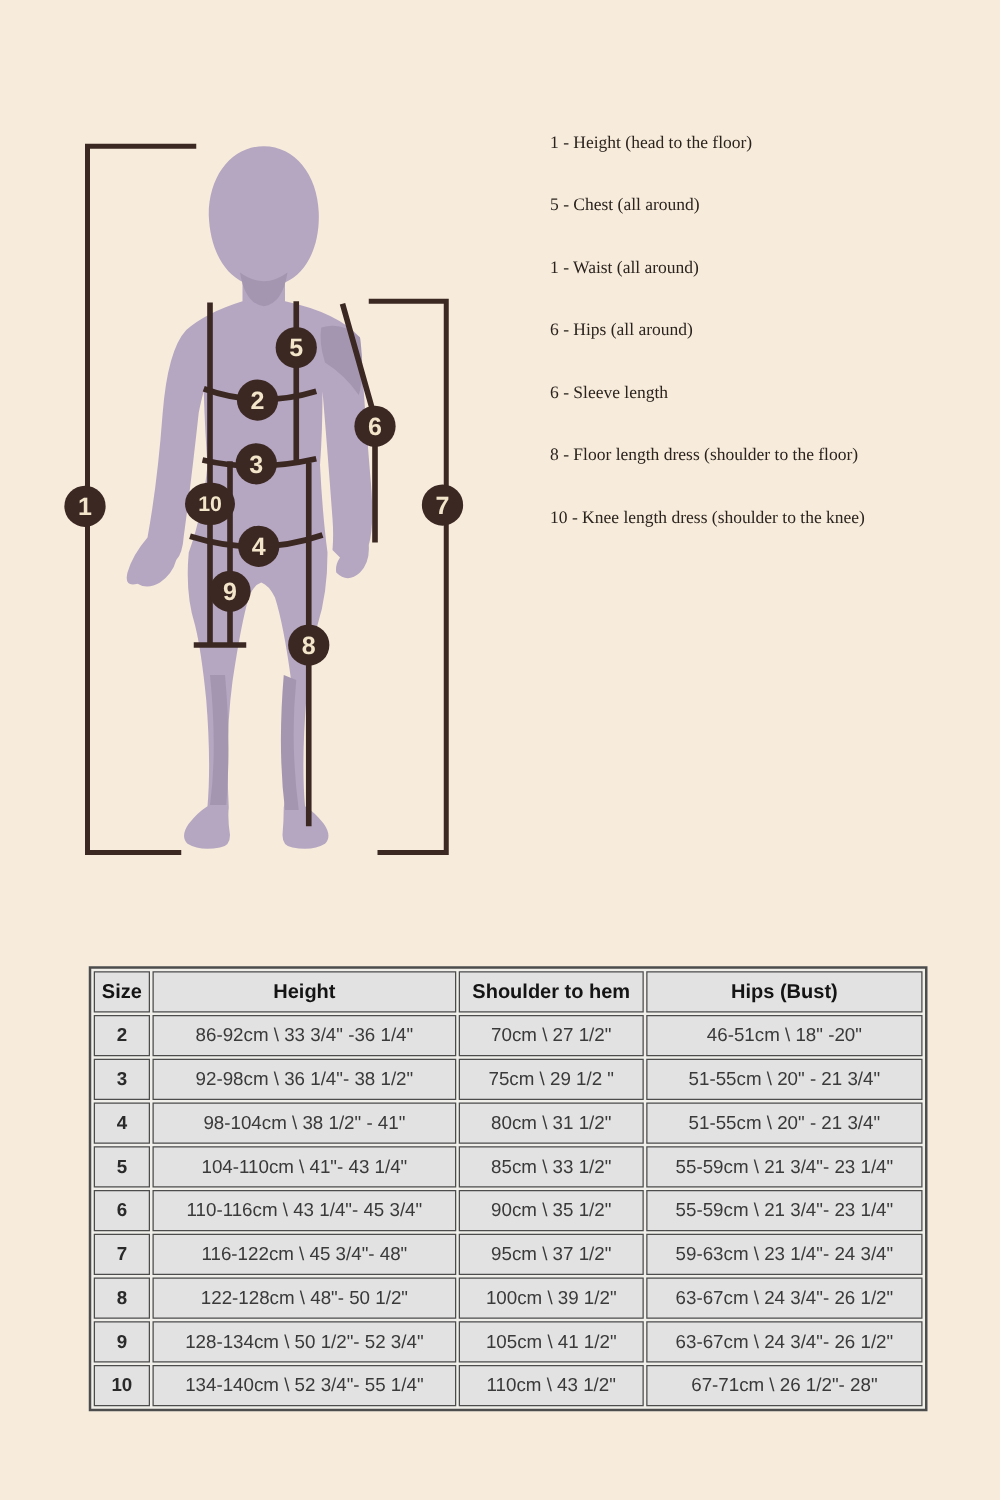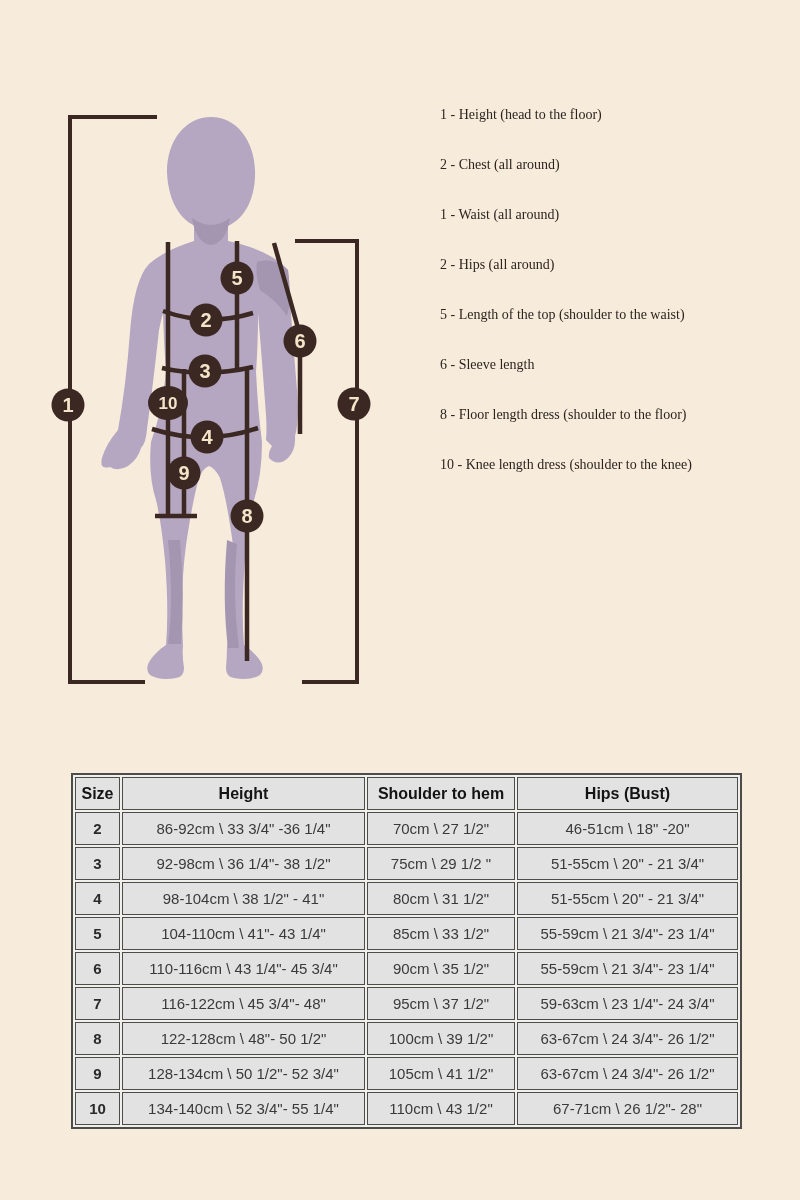--- a/index.html
+++ b/index.html
@@ -174,24 +174,23 @@
         <g>
           <ellipse class="badge-circle" cx="168" cy="403" rx="20" ry="17"></ellipse>
           <text class="badge-label small" x="168" y="409">10</text>
         </g>
       </g>
     </svg>
   </div>
 
   <div class="legend">
     <div class="legend-item">1 - Height (head to the floor)</div>
-    <div class="legend-item">2 - Chest (all around)</div>
+    <div class="legend-item">5 - Chest (all around)</div>
     <div class="legend-item">1 - Waist (all around)</div>
-    <div class="legend-item">2 - Hips (all around)</div>
-    <div class="legend-item">5 - Length of the top (shoulder to the waist)</div>
+    <div class="legend-item">6 - Hips (all around)</div>
     <div class="legend-item">6 - Sleeve length</div>
     <div class="legend-item">8 - Floor length dress (shoulder to the floor)</div>
     <div class="legend-item">10 - Knee length dress (shoulder to the knee)</div>
   </div>
 
   <div class="table-wrap">
     <table class="size-table">
       <colgroup>
         <col style="width:45px">
           <col style="width:243px">

